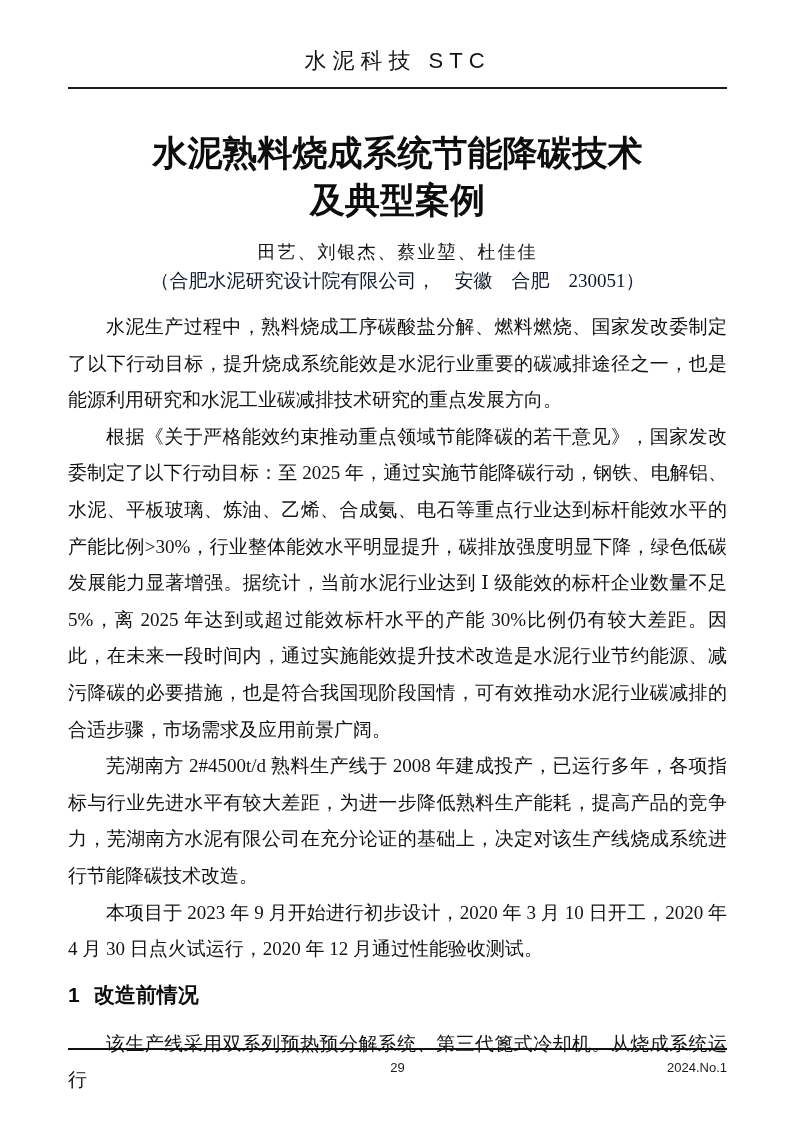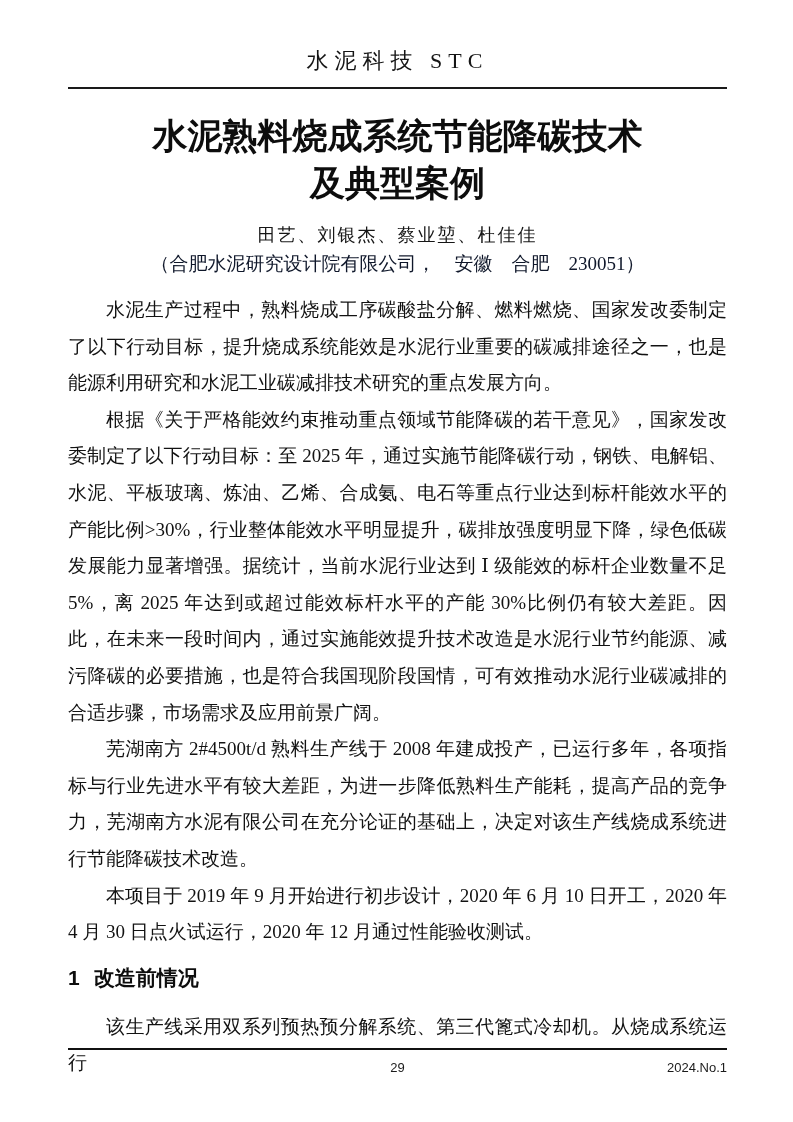--- a/index.html
+++ b/index.html
@@ -20,21 +20,21 @@
   }
   .content {
     margin: 0 66px 0 68px; 
   }
   
   .journal-header {
     padding-top: 46px;
     text-align: center;
   }
   .journal-title {
-    font-family: Liberation Serif, serif;
+    font-family: Liberation Sans, sans-serif;
     font-size: 22px;
     letter-spacing: 6px;
     color: #151515;
   }
   .header-rule {
     margin-top: 11px;
     border-bottom: 2px solid #1a1a1a;
     height: 0;
   }
   
@@ -119,33 +119,33 @@
 <div class="page">
 
   <div class="content">
 
     <div class="journal-header">
       <span class="journal-title">水泥科技 STC</span>
       <div class="header-rule"></div>
     </div>
 
     <h1 class="article-title" style="margin:0;">
-      <span style="display:block; margin-top:23px;" class="article-title">水泥熟料烧成系统节能降碳技术</span>
+      <span style="display:block; margin-top:40px;" class="article-title">水泥熟料烧成系统节能降碳技术</span>
       <span style="display:block; margin-top:0;" class="article-title">及典型案例</span>
     </h1>
 
     <div class="authors">田艺、刘银杰、蔡业堃、杜佳佳</div>
 
     <div class="affiliation">（合肥水泥研究设计院有限公司，　安徽　合肥　230051）</div>
 
     <div class="body-text">
       <p>水泥生产过程中，熟料烧成工序碳酸盐分解、燃料燃烧、国家发改委制定了以下行动目标，提升烧成系统能效是水泥行业重要的碳减排途径之一，也是能源利用研究和水泥工业碳减排技术研究的重点发展方向。</p>
       <p>根据《关于严格能效约束推动重点领域节能降碳的若干意见》，国家发改委制定了以下行动目标：至 2025 年，通过实施节能降碳行动，钢铁、电解铝、水泥、平板玻璃、炼油、乙烯、合成氨、电石等重点行业达到标杆能效水平的产能比例&gt;30%，行业整体能效水平明显提升，碳排放强度明显下降，绿色低碳发展能力显著增强。据统计，当前水泥行业达到 Ⅰ 级能效的标杆企业数量不足 5%，离 2025 年达到或超过能效标杆水平的产能 30%比例仍有较大差距。因此，在未来一段时间内，通过实施能效提升技术改造是水泥行业节约能源、减污降碳的必要措施，也是符合我国现阶段国情，可有效推动水泥行业碳减排的合适步骤，市场需求及应用前景广阔。</p>
       <p>芜湖南方 2#4500t/d 熟料生产线于 2008 年建成投产，已运行多年，各项指标与行业先进水平有较大差距，为进一步降低熟料生产能耗，提高产品的竞争力，芜湖南方水泥有限公司在充分论证的基础上，决定对该生产线烧成系统进行节能降碳技术改造。</p>
-      <p>本项目于 2019 年 9 月开始进行初步设计，2020 年 6 月 10 日开工，2020 年 4 月 30 日点火试运行，2020 年 12 月通过性能验收测试。</p>
+      <p>本项目于 2023 年 9 月开始进行初步设计，2020 年 3 月 10 日开工，2020 年 4 月 30 日点火试运行，2020 年 12 月通过性能验收测试。</p>
 
       <div class="section-heading">
         <span class="sec-no">1</span><span>改造前情况</span>
       </div>
 
       <p>该生产线采用双系列预热预分解系统、第三代篦式冷却机。从烧成系统运行</p>
     </div>
 
   </div>
 

